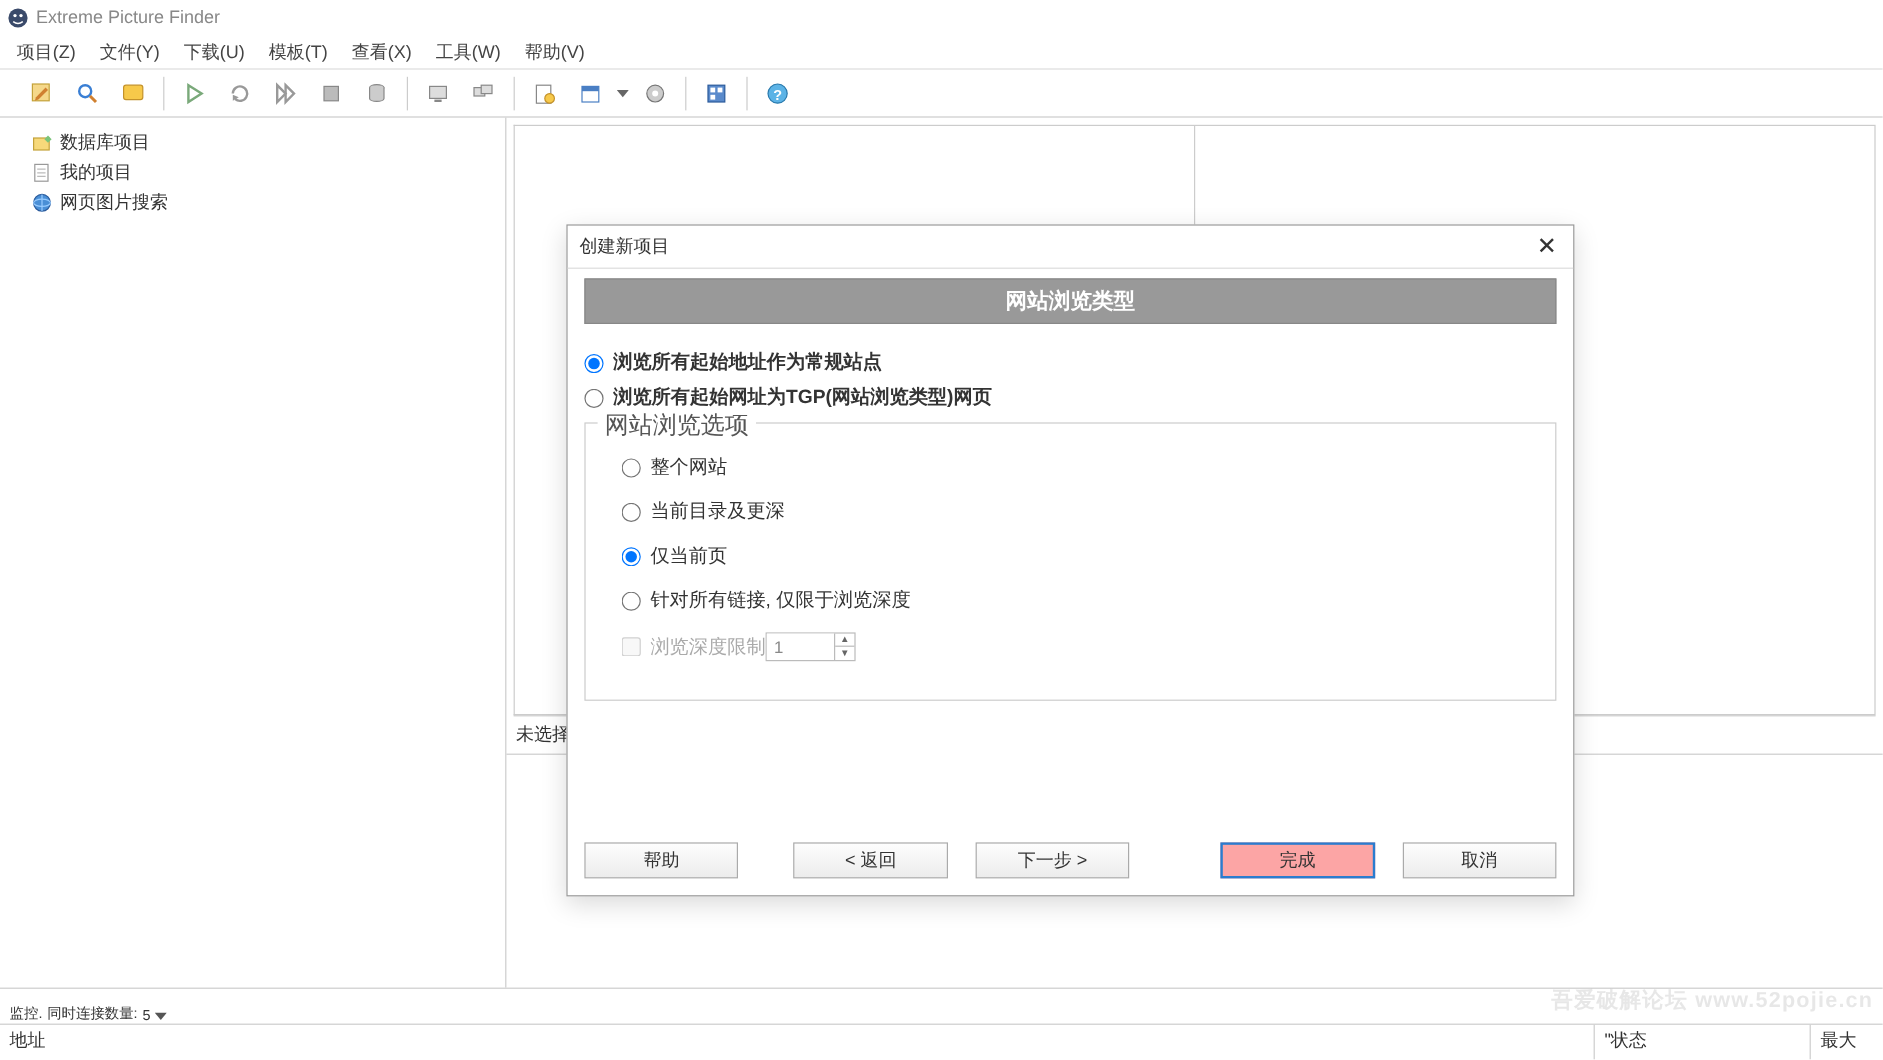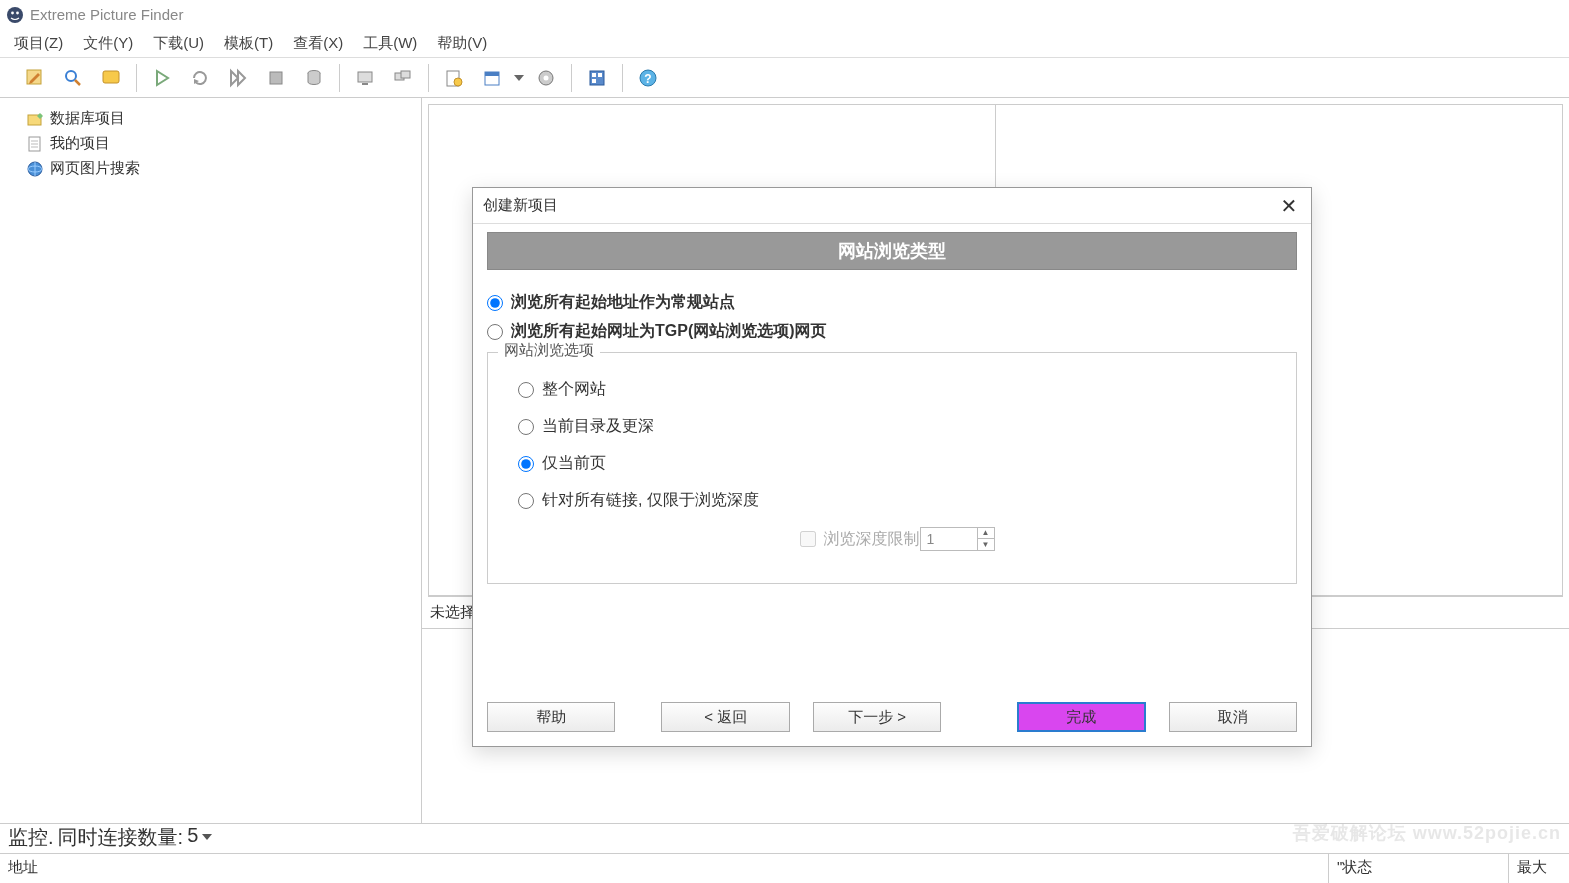--- a/index.html
+++ b/index.html
@@ -14,53 +14,53 @@
     .toolbar .sep { width: 1px; height: 28px; background: #ccc; margin: 0 6px; }
     .main { display: flex; height: calc(883px - 30px - 28px - 40px - 30px - 30px); }
     .sidebar { width: 422px; border-right: 1px solid #ccc; padding: 8px 6px; }
     .tree-item { display: flex; align-items: center; gap: 6px; padding: 3px 4px 3px 20px; font-size: 15px; }
     .tree-item .tree-icon { width: 18px; height: 18px; display:flex;align-items:center;justify-content:center; }
     .content { flex:1; position:relative; }
     .content .panes { display:flex; height: 68%; border-bottom:1px solid #ccc; margin:6px 6px 0 6px;}
     .content .pane-left { flex:1; border:1px solid #ccc; border-right:none; }
     .content .pane-right { flex:1; border:1px solid #ccc; }
     .content .noselect { padding: 6px 8px; border-bottom:1px solid #ccc; font-size:15px;}
-    .statusbar { height:30px; border-top:1px solid #ccc; display:flex;align-items:flex-start; padding:0 8px; font-size:20px; gap:4px;}
+    .statusbar { height:30px; border-top:1px solid #ccc; display:flex;align-items:flex-end; padding:0 8px; font-size:12px; gap:4px;}
     .statusbar svg { vertical-align:middle;}
     .colheader { height:30px; display:flex; border-top:1px solid #ccc; }
     .colheader .col-main { flex:1; border-right:1px solid #ccc; padding:4px 8px; font-size:15px;}
     .colheader .col-state { width:180px; border-right:1px solid #ccc; padding:4px 8px; font-size:15px;}
     .colheader .col-max { width:60px; padding:4px 8px; font-size:15px; overflow:hidden; white-space:nowrap;}
     
     
     .dialog-backdrop { position:absolute; inset:0; pointer-events:none; }
     .dialog { position:absolute; left:472px; top:187px; width:840px; height:560px; background:#fff; border:1px solid #999; box-shadow:0 6px 20px rgba(0,0,0,.15); display:flex; flex-direction:column; pointer-events:auto;}
     .dlg-titlebar { height:36px; display:flex; align-items:center; padding:0 10px; border-bottom:1px solid #ddd; justify-content:space-between;}
     .dlg-title { font-size:15px; }
     .dlg-close { width:24px;height:24px;display:flex;align-items:center;justify-content:center; font-size:20px; font-weight:300; color:#333;}
     .dlg-body { flex:1; padding:8px 14px 10px 14px; overflow:hidden; }
     .dlg-banner { background:#999; color:#fff; font-size:18px;font-weight:bold; text-align:center; padding:6px 0; border:1px solid #888; margin-bottom:18px;}
     .radio-row { display:flex;align-items:center; gap:8px; padding:4px 0; font-size:16px; font-weight:bold;}
     .radio-row input { width:16px;height:16px;}
     .fieldset { border:1px solid #ccc; margin-top:6px; padding: 18px 20px 24px 20px; position:relative;}
-    .fieldset .legend { position:absolute; top:-12px; left:10px; background:#fff; padding:0 6px; font-size:15px; color:#555;}
+    .fieldset .legend { position:absolute; top:-12px; left:10px; background:#fff; padding:0 6px; font-size:20px; color:#555;}
     .sub-radio { display:flex; align-items:center; gap:8px; padding:8px 0 8px 10px; font-size:16px; }
     .sub-radio input { width:16px;height:16px;}
     .sub-check { display:flex; align-items:center; gap:8px; padding:8px 0 8px 10px; font-size:16px;}
     .sub-check input { width:16px;height:16px;}
     .disabled { color:#aaa;}
     .spinner { display:inline-flex; align-items:center; border:1px solid #bbb; height:24px;}
     .spinner input { width:56px; border:none; padding:0 6px; height:22px; font-size:14px; color:#888; outline:none;}
     .spinner .spin-btns { display:flex;flex-direction:column; border-left:1px solid #bbb;}
     .spinner .spin-btns div { width:16px;height:11px;display:flex;align-items:center;justify-content:center;font-size:8px;color:#666; border-bottom:1px solid #bbb; line-height:1;}
     .spinner .spin-btns div:last-child{border-bottom:none;}
-    .depth-row { display:flex; align-items:center; justify-content:center; padding:8px 0 8px 10px;}
+    .depth-row { display:flex; align-items:center; justify-content:flex-start; padding:8px 0 8px 10px;}
     .dlg-buttons { padding:12px 14px 14px 14px; display:flex; gap:23px; align-items:center;}
     .dlg-btn { width:130px; height:30px; border:1px solid #aaa; background:linear-gradient(#fdfdfd,#ececec); font-size:15px; display:flex;align-items:center;justify-content:center;}
-    .dlg-btn.primary { border:2px solid #2a7ccf; background:#d946ef;}
+    .dlg-btn.primary { border:2px solid #2a7ccf; background:#fca5a5;}
     .flex-spacer{flex:1;}
     .watermark { position:absolute; right:8px; bottom:38px; color:rgba(120,120,120,.18); font-size:18px; font-weight:bold; letter-spacing:1px; pointer-events:none;}
   </style>
 </head>
 <body>
 
 <div class="titlebar">
   <span class="app-icon">
     <svg width="18" height="18" viewBox="0 0 18 18">
         <circle cx="9" cy="9" r="8" fill="#3a4a6a"></circle>
@@ -251,21 +251,21 @@
     </div>
     <div class="dlg-body">
       <div class="dlg-banner">网站浏览类型</div>
 
       <label class="radio-row">
         <input type="radio" name="mode" checked="" style="">
         <span>浏览所有起始地址作为常规站点</span>
       </label>
       <label class="radio-row">
         <input type="radio" name="mode" style="">
-        <span>浏览所有起始网址为TGP(网站浏览选项)网页</span>
+        <span>浏览所有起始网址为TGP(网站浏览类型)网页</span>
       </label>
 
       <div class="fieldset">
         <div class="legend">网站浏览选项</div>
 
         <label class="sub-radio">
           <input type="radio" name="scope" style="">
           <span>整个网站</span>
         </label>
         <label class="sub-radio">

